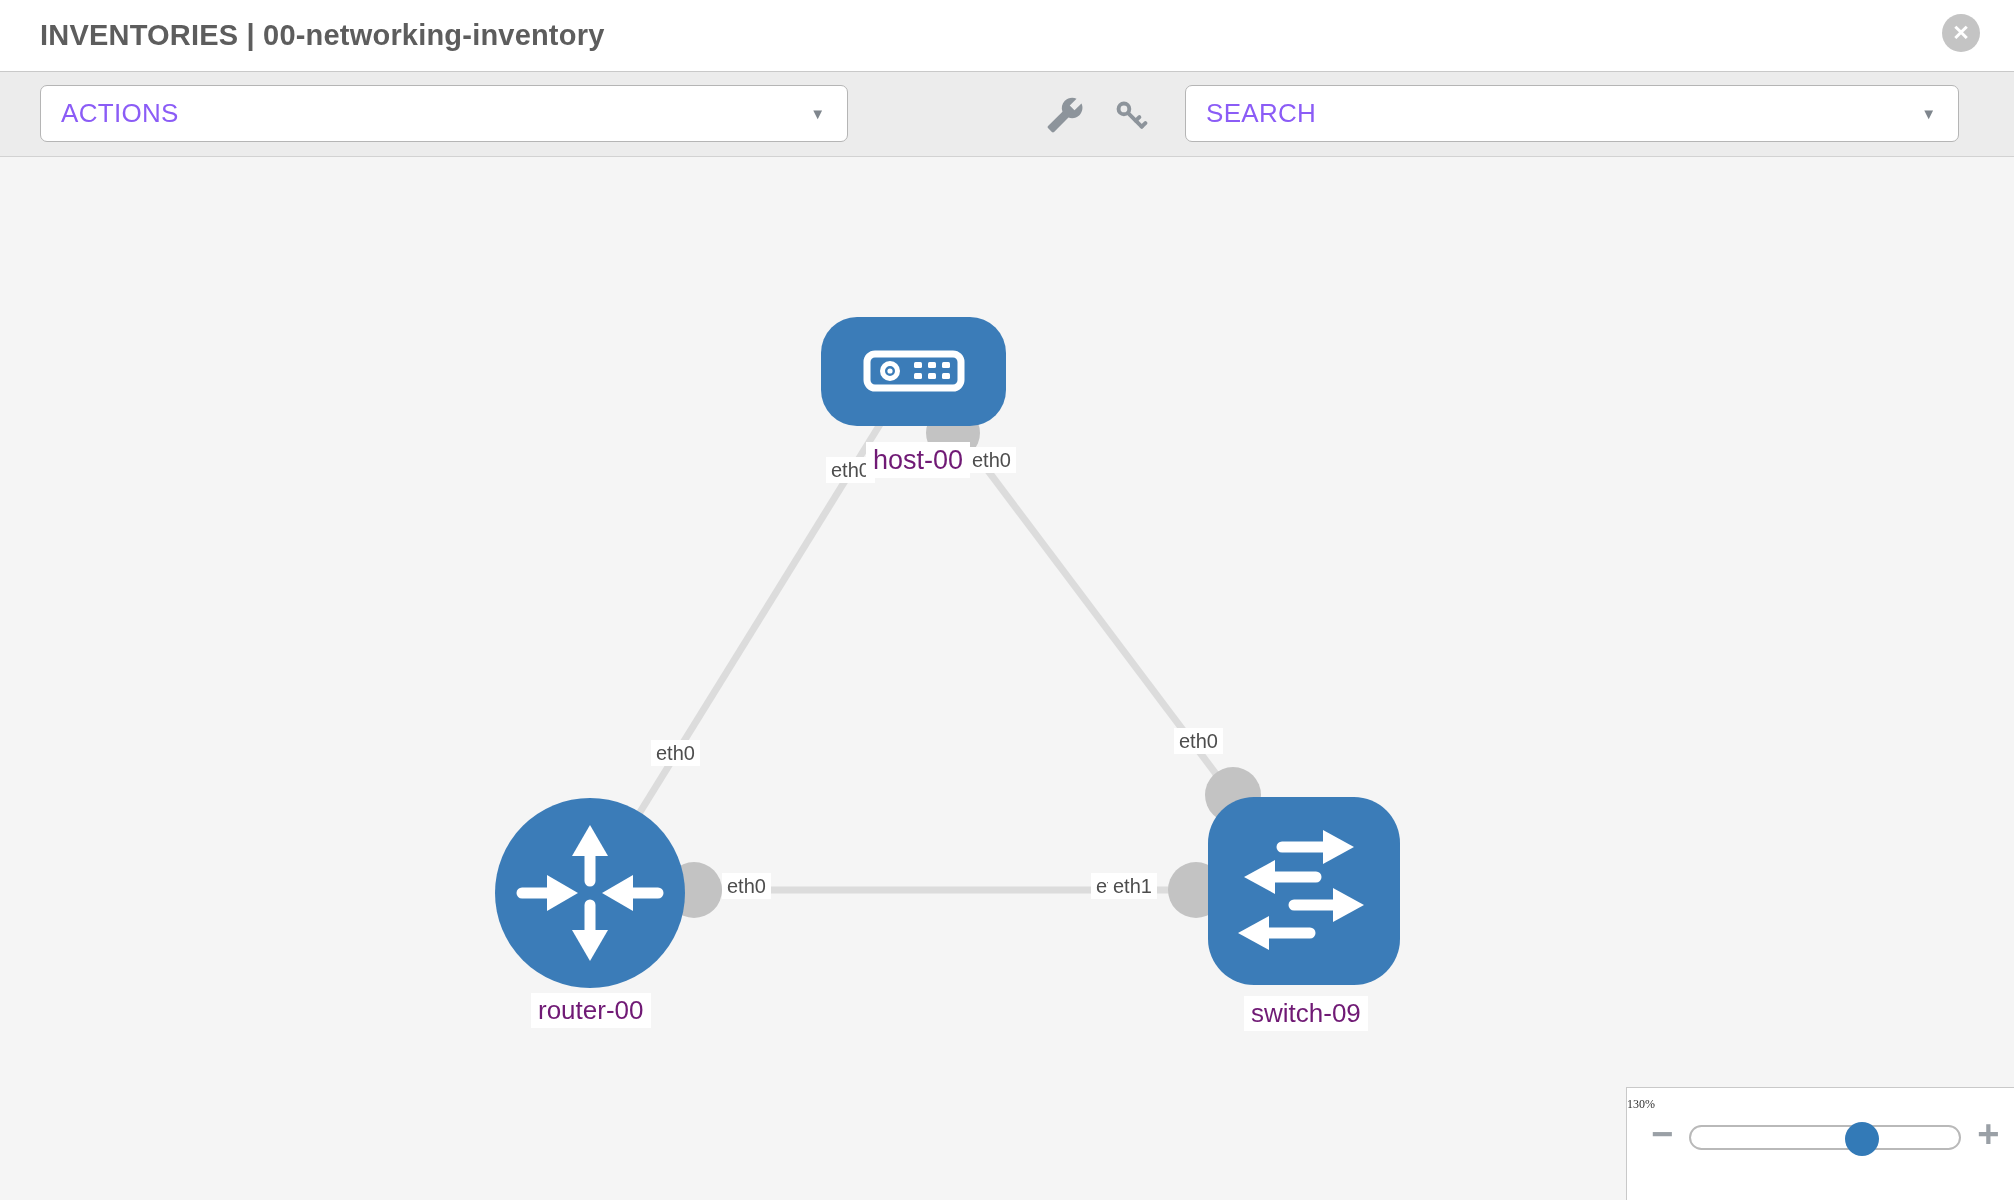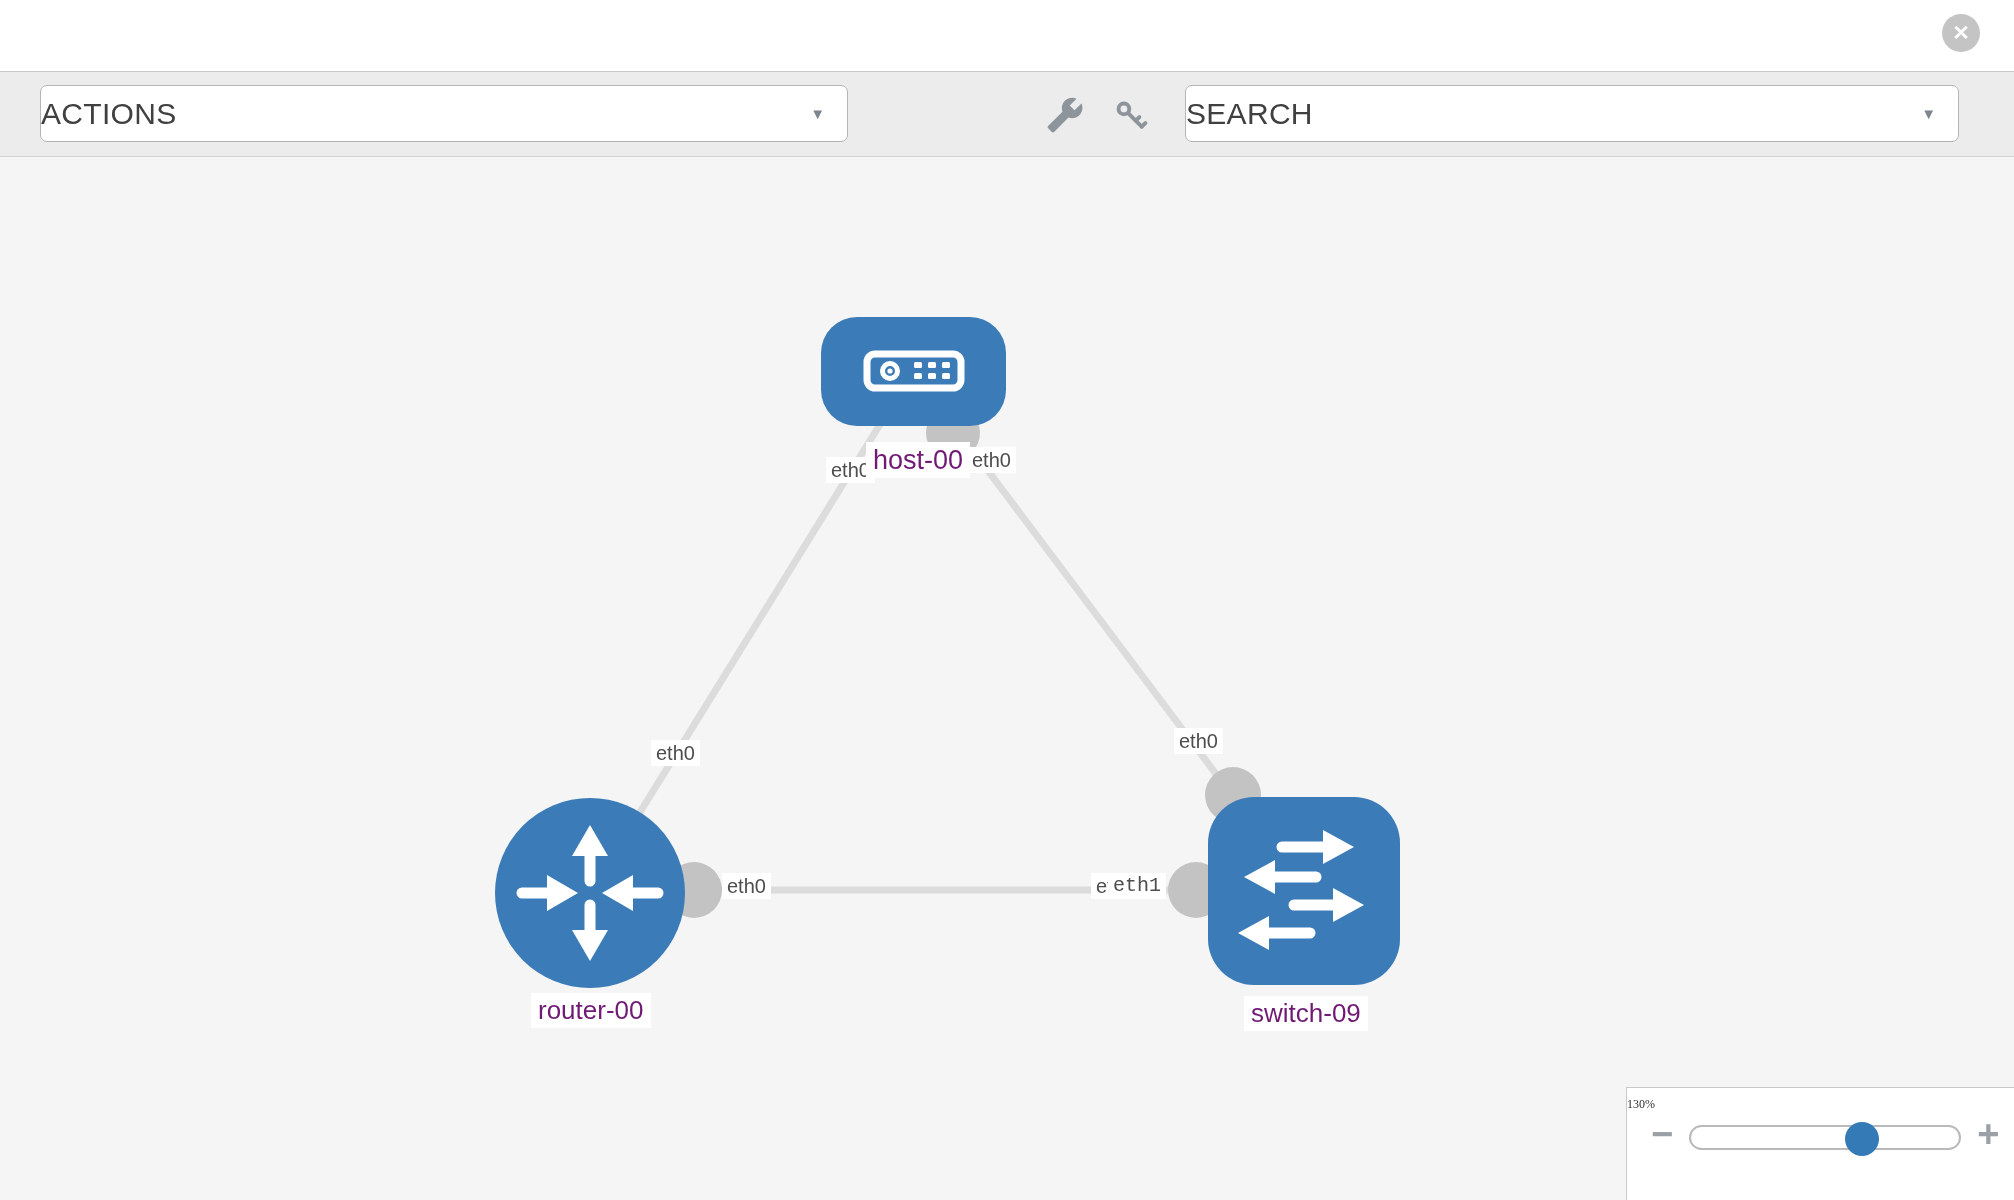--- a/index.html
+++ b/index.html
@@ -12,21 +12,21 @@
   .page-title{margin:0 0 0 40px;font-size:29px;font-weight:700;color:#5d5d5d;letter-spacing:0.2px;}
   .close-btn{position:absolute;left:1942px;top:14px;width:38px;height:38px;border-radius:50%;
              background:#c4c4c4;display:flex;align-items:center;justify-content:center;cursor:pointer;}
   .close-btn span{color:#ffffff;font-size:21px;font-weight:700;line-height:1;transform:translateY(-1px);}
 
   
   .toolbar{position:absolute;left:0;top:72px;width:100%;height:85px;background:#ececec;
            border-bottom:1px solid #d2d2d2;box-sizing:border-box;}
   .select{position:absolute;top:13px;height:57px;background:#ffffff;border:1px solid #b5b5b5;
           border-radius:7px;display:flex;align-items:center;box-sizing:border-box;cursor:pointer;}
-  .select .sel-label{font-size:30px;color:#404040;letter-spacing:0.3px;}
+  .select .sel-label{padding-left:20px;font-size:26px;color:#8b5cf6;letter-spacing:0.3px;}
   .select .caret{position:absolute;right:22px;top:50%;transform:translateY(-52%);
                  font-size:15px;color:#7f868d;}
   .select.actions{left:40px;width:808px;}
   .select.search{left:1185px;width:774px;}
   .tool-icon{position:absolute;cursor:pointer;}
   .tool-icon.wrench{left:1046px;top:24px;}
   .tool-icon.key{left:1114px;top:27px;}
 
   
   .canvas{position:absolute;left:0;top:157px;width:2014px;height:1043px;background:#f5f5f5;overflow:hidden;padding-left:43px;}
@@ -48,20 +48,21 @@
               background:#ffffff;margin:0 16px;cursor:pointer;}
   .zoom-thumb{position:absolute;left:154px;top:-5px;width:34px;height:34px;border-radius:50%;
               background:#337ab7;cursor:grab;}
 </style>
 </head>
 <body>
 
 <div class="app">
 
   <div class="header">
+    <h1 class="page-title">INVENTORIES | 00-networking-inventory</h1>
     <div class="close-btn">
       <span>✕</span>
     </div>
   </div>
 
   <div class="toolbar">
     <div class="select actions">
       <span class="sel-label">ACTIONS</span>
       <span class="caret">▼</span>
     </div>
@@ -151,21 +152,21 @@
         </g>
       </g>
     </svg>
 
     <div class="chip" style="left:826px;top:300px;">eth0</div>
     <div class="chip" style="left:967px;top:290px;">eth0</div>
     <div class="chip" style="left:651px;top:583px;">eth0</div>
     <div class="chip" style="left:1174px;top:571px;">eth0</div>
     <div class="chip" style="left:722px;top:716px;">eth0</div>
     <div class="chip" style="left:1091px;top:716px;">eth0</div>
-    <div class="chip" style="left:1108px;top:716px;font-family:Liberation Mono, monospace;">eth1</div>
+    <div class="chip" style="left:1108px;top:716px;">eth1</div>
 
     <div class="chip node-label host-label" style="left:866px;top:285px;">host-00</div>
     <div class="chip node-label" style="left:531px;top:836px;">router-00</div>
     <div class="chip node-label" style="left:1244px;top:839px;">switch-09</div>
 
     <div class="zoom-panel">
       <div class="zoom-value">130%</div>
       <div class="zoom-row">
         <span class="zoom-minus">−</span>
         <div class="zoom-track">

